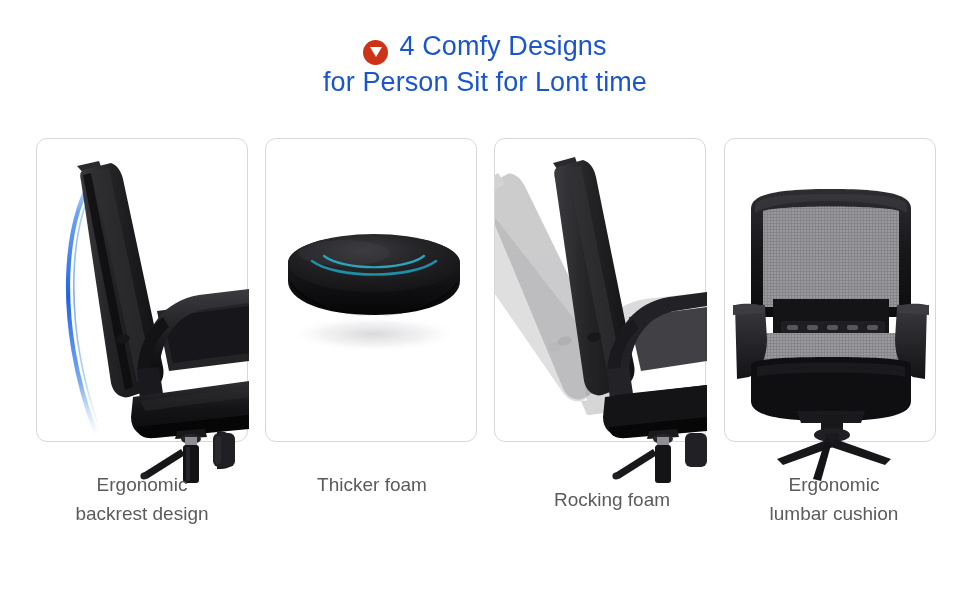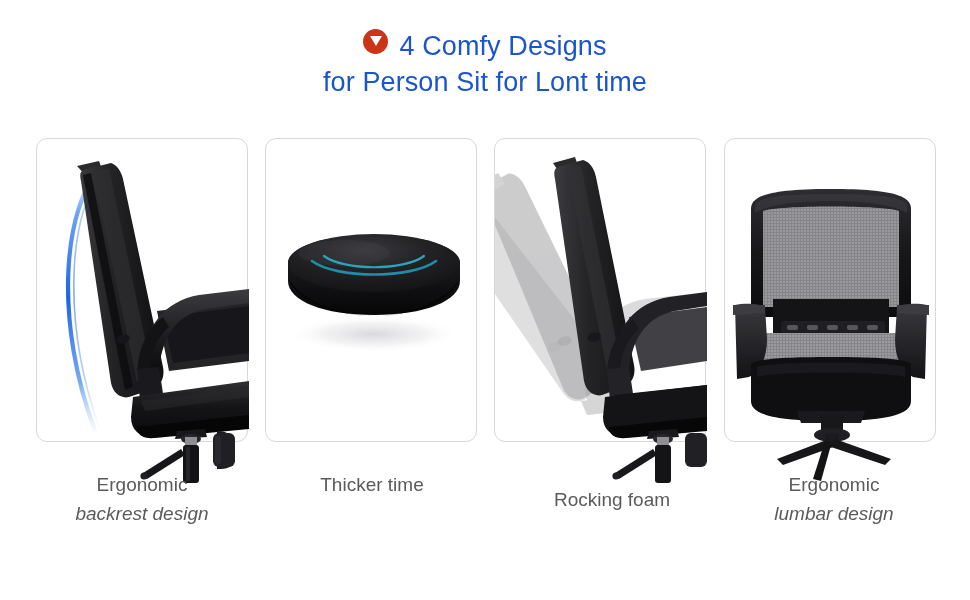--- a/index.html
+++ b/index.html
@@ -25,21 +25,21 @@
   }
   .title-line {
     color: #1a55cc;
     font-size: 27px;
     line-height: 36px;
     letter-spacing: 0.1px;
     white-space: nowrap;
   }
   .title-line-1 {
     display: flex;
-    align-items: flex-start;
+    align-items: flex-end;
     justify-content: center;
     gap: 11px;
   }
   .bullet-icon {
     width: 25px;
     height: 25px;
     border-radius: 50%;
     background: #cc3317;
     display: inline-flex;
     align-items: center;
@@ -99,21 +99,21 @@
   .caption {
     position: absolute;
     top: 0;
     width: 240px;
     text-align: center;
     color: #5b5b5b;
     font-size: 19px;
     line-height: 29px;
     font-weight: 400;
   }
-  .caption .l2 { display: block; font-style: italic; }
+  .caption .l2 { display: block; }
   .cap-1 { left: 22px; }
   .cap-2 { left: 252px; }
   .cap-3 { left: 492px; top: 15px; }
   .cap-4 { left: 714px; }
 </style>
 </head>
 <body>
 
 <div class="header">
   <div class="title-line title-line-1">
@@ -421,22 +421,22 @@
     </svg>
   </div>
 </div>
 
 <div class="captions">
   <div class="caption cap-1">
     <span>Ergonomic</span>
     <span class="l2">backrest design</span>
   </div>
   <div class="caption cap-2">
-    <span>Thicker time</span>
+    <span>Thicker foam</span>
   </div>
   <div class="caption cap-3">
     <span>Rocking foam</span>
   </div>
   <div class="caption cap-4">
     <span>Ergonomic</span>
-    <span class="l2">lumbar design</span>
+    <span class="l2">lumbar cushion</span>
   </div>
 </div>
 
 </body></html>

